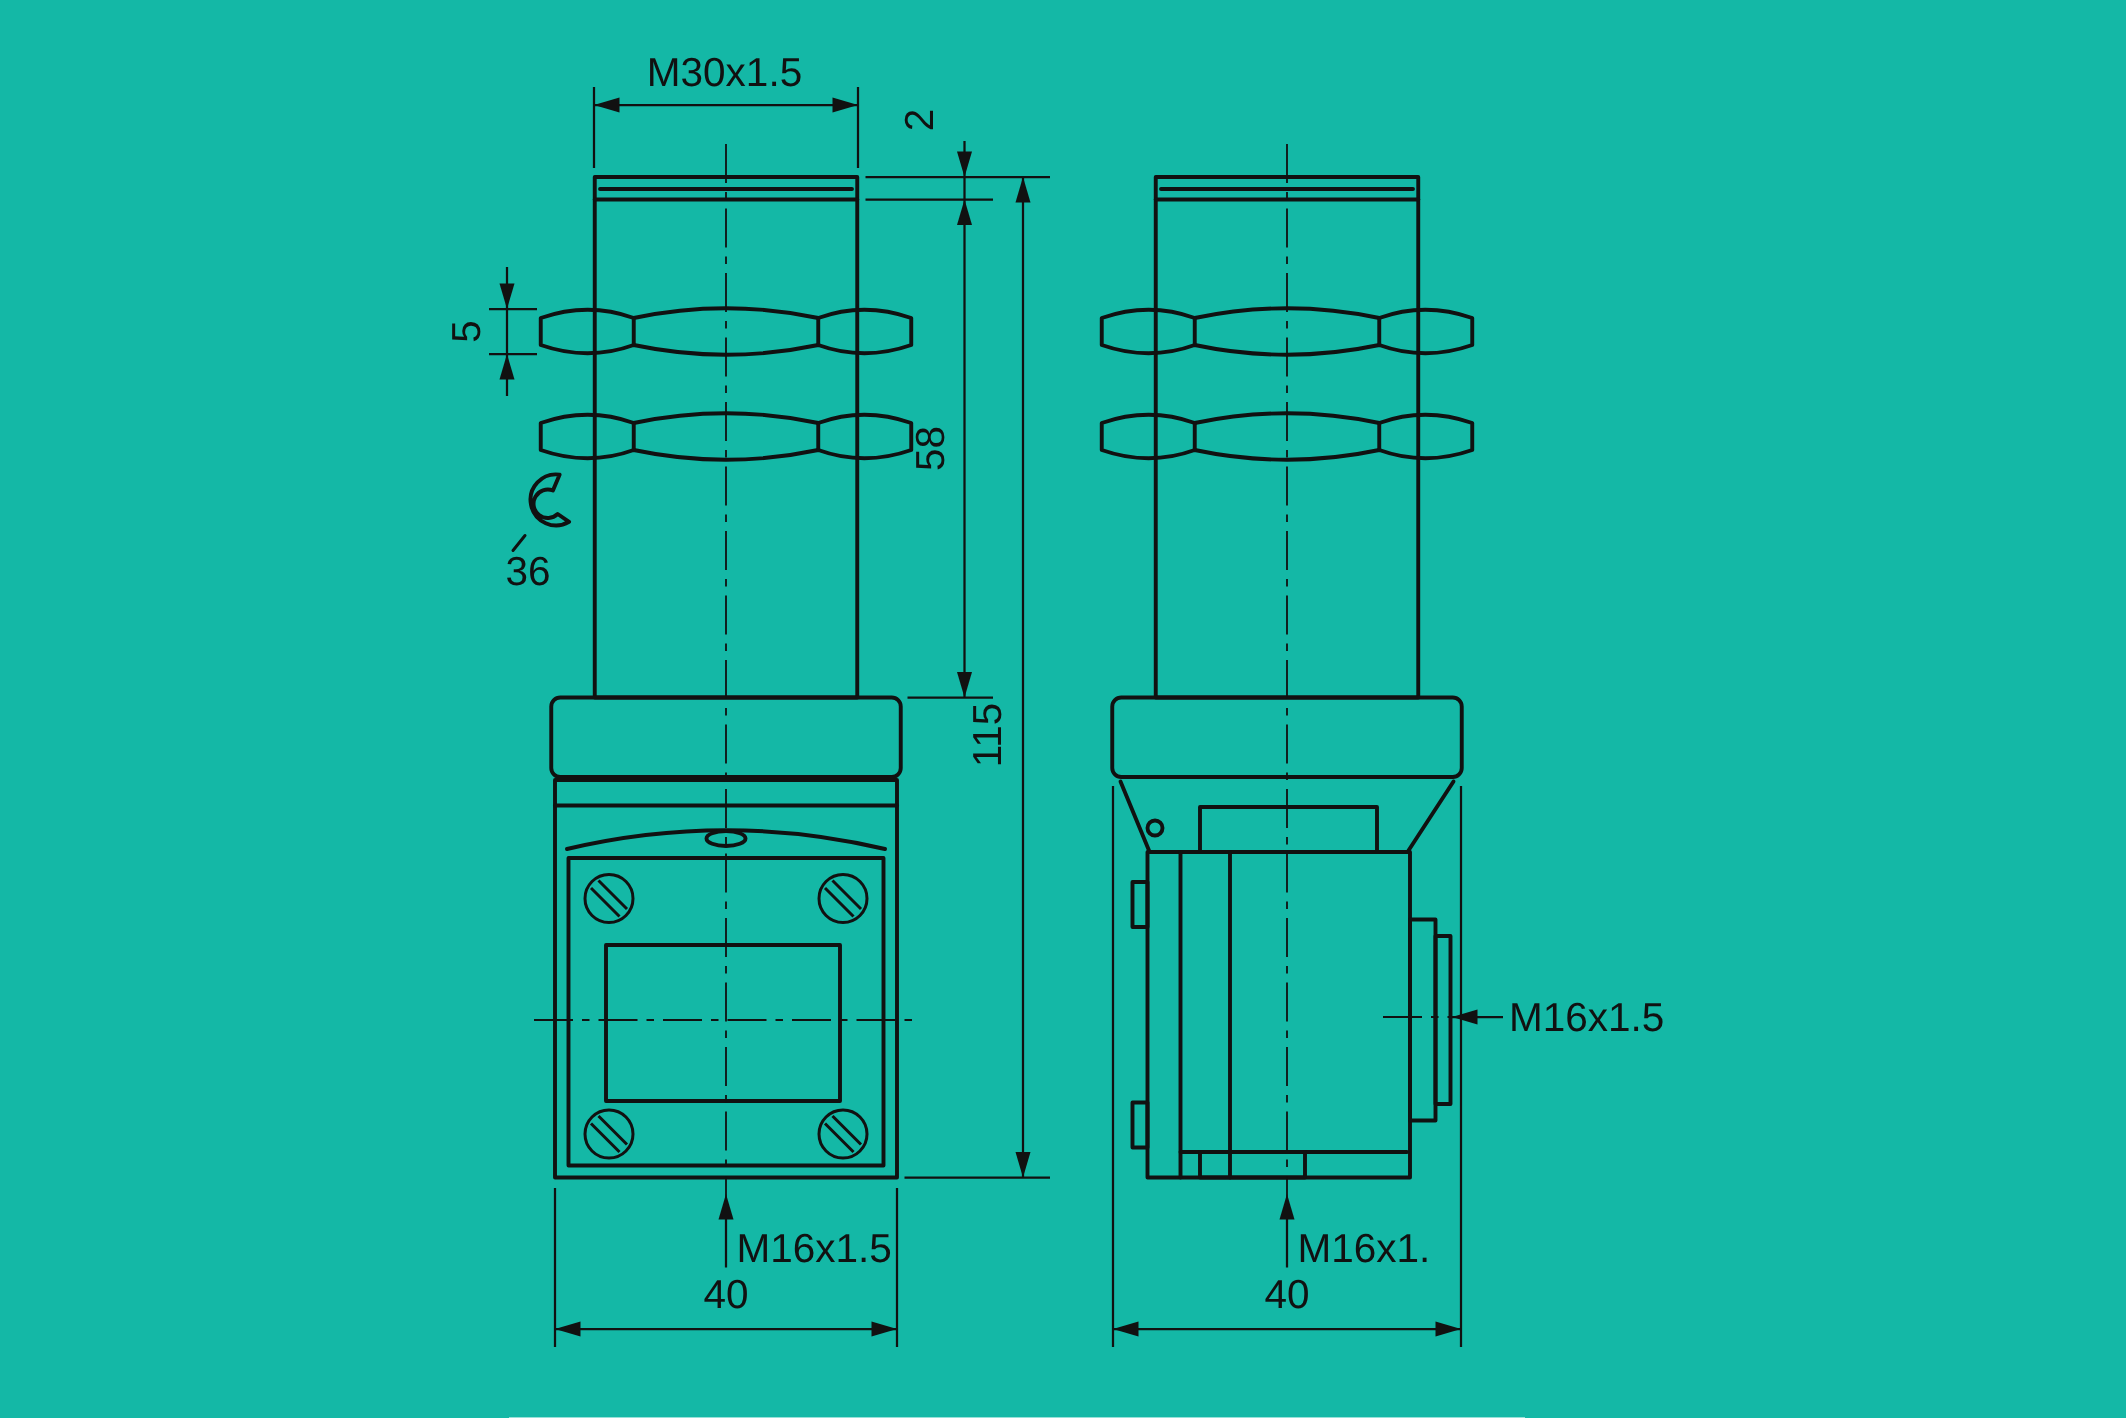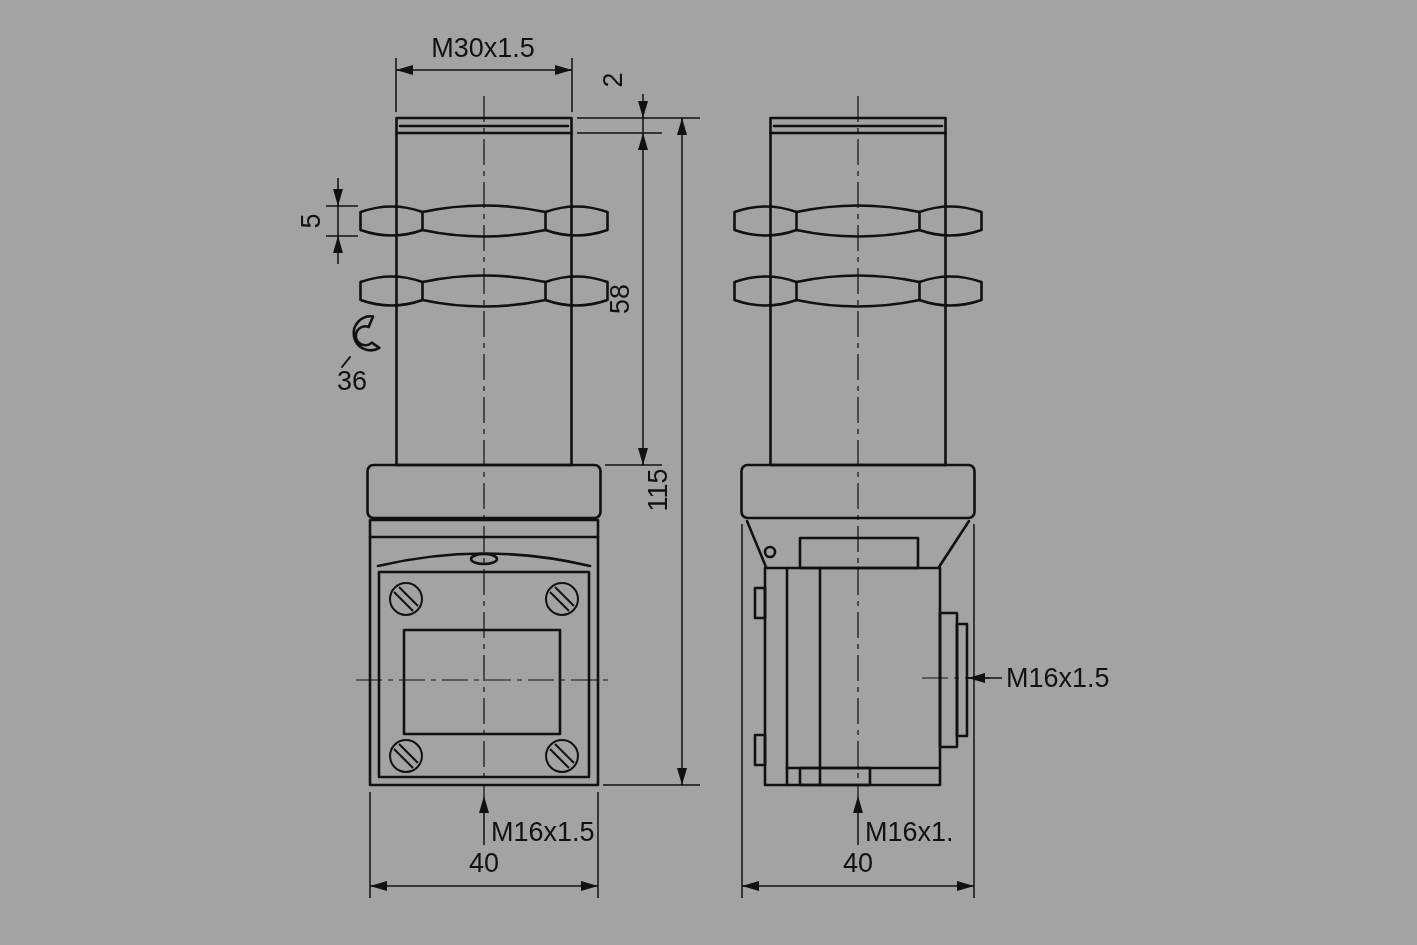--- a/index.html
+++ b/index.html
@@ -1,20 +1,20 @@
 <!DOCTYPE html>
 <html><head>
 <meta charset="utf-8">
 <style>
   html, body { margin: 0; padding: 0; background: #ffffff; }
   .stage {
     position: relative;
     width: 1417px;
     height: 945px;
-    background: #a3a3a3;
+    background: #14b8a6;
     overflow: hidden;
   }
   svg { display: block; }
   
   .o  { stroke: #111111; stroke-width: 2.6; fill: none; stroke-linejoin: round; stroke-linecap: round; }
   
   .m  { stroke: #111111; stroke-width: 2.0; fill: none; stroke-linejoin: round; }
   
   .t  { stroke: #111111; stroke-width: 1.5; fill: none; }
   

